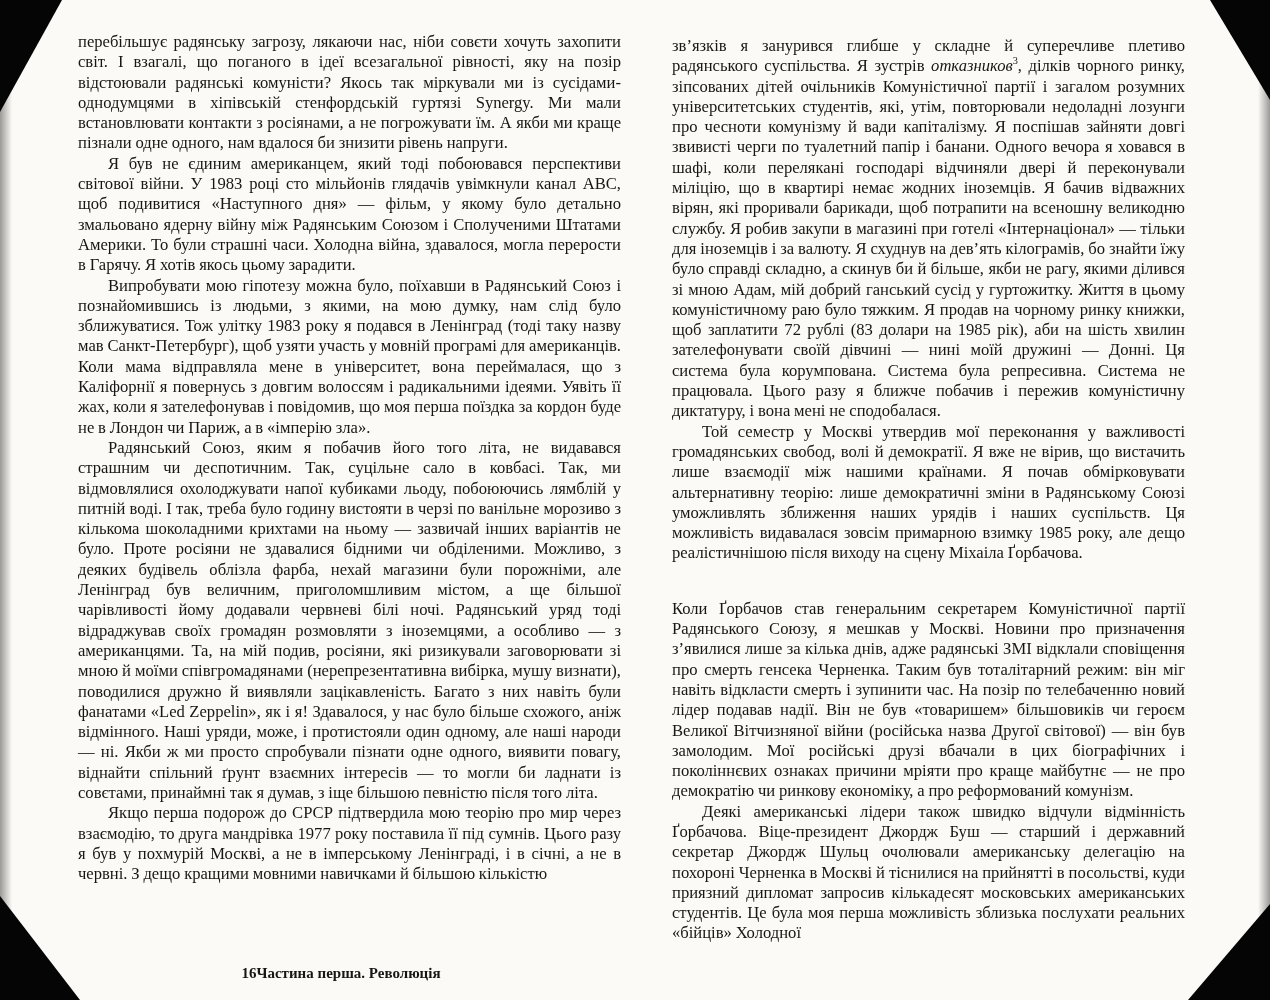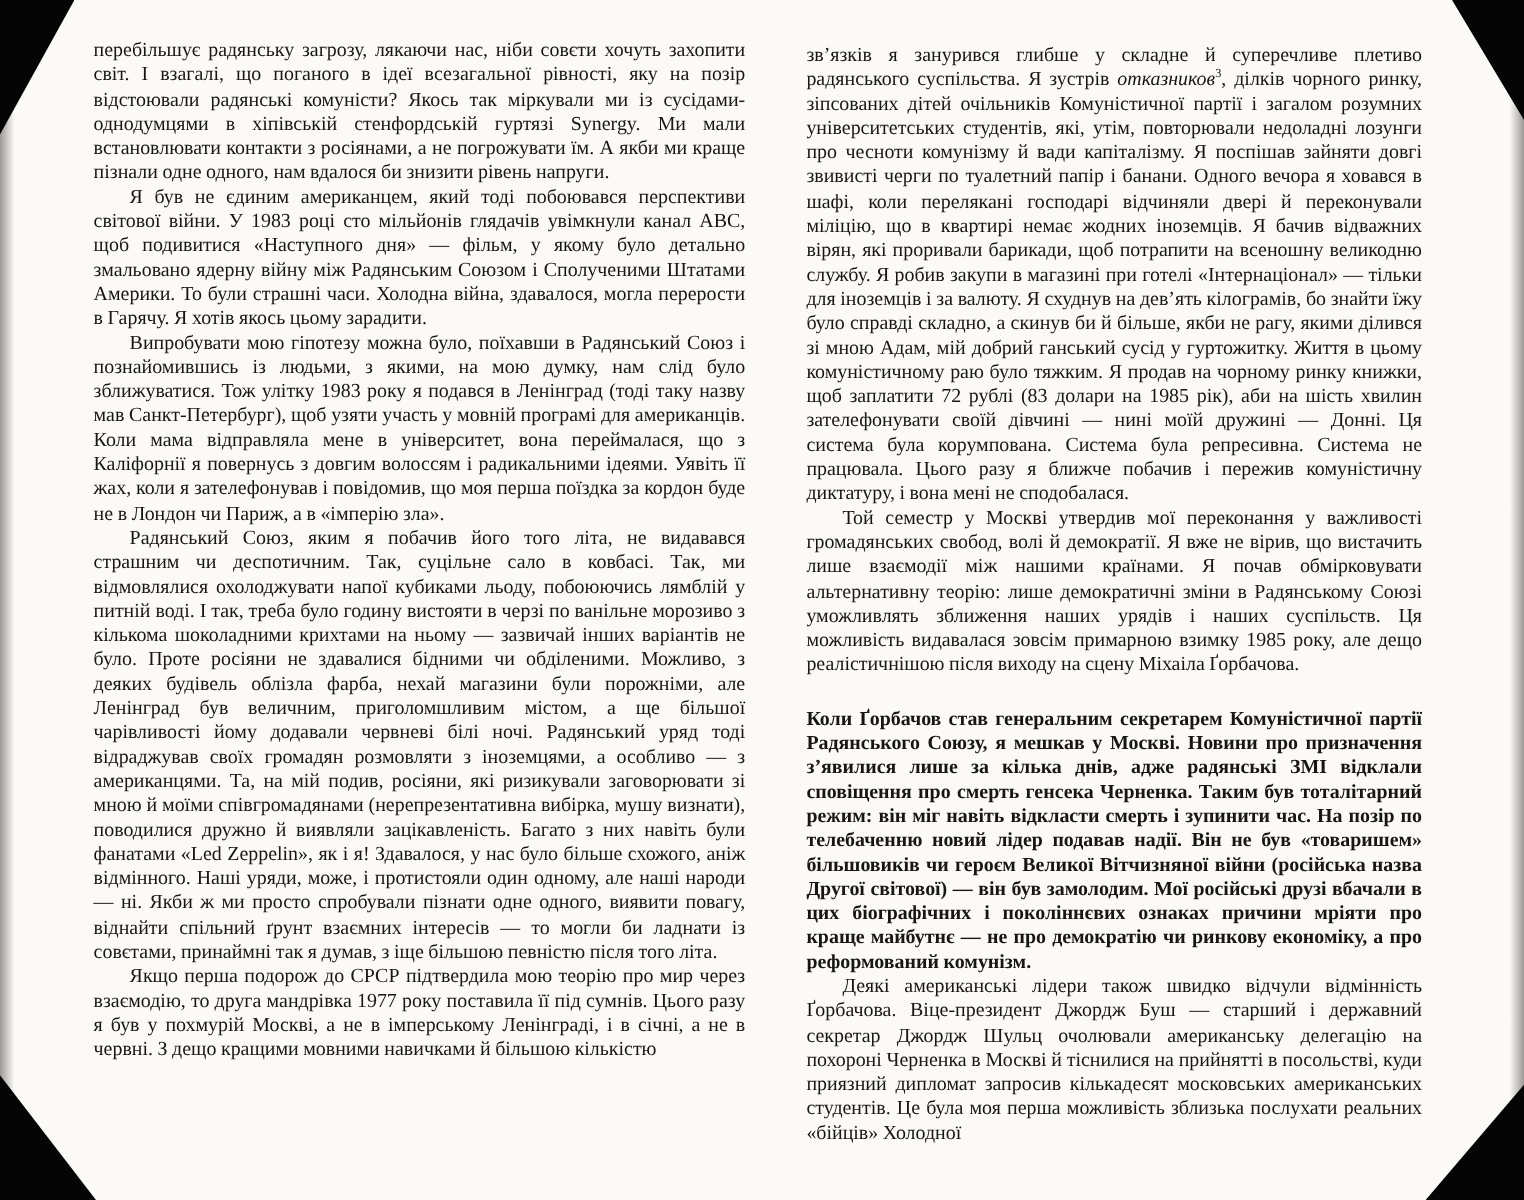--- a/index.html
+++ b/index.html
@@ -33,39 +33,40 @@
 
   .corner { position: absolute; background: #050505; z-index: 3; }
   .corner.tl { top: 0; left: 0;  width: 62px; height: 112px; clip-path: polygon(0 0, 100% 0, 0 100%); }
   .corner.tr { top: 0; right: 0; width: 60px; height: 100px; clip-path: polygon(0 0, 100% 0, 100% 100%); }
   .corner.bl { bottom: 0; left: 0;  width: 80px; height: 104px; clip-path: polygon(0 100%, 0 0, 100% 100%); }
   .corner.br { bottom: 0; right: 0; width: 82px; height: 96px;  clip-path: polygon(100% 0, 100% 100%, 0 100%); }
 
   .page {
     width: 635px;
     display: flex;
-    flex-direction: row;
+    flex-direction: column;
     position: relative;
     z-index: 1;
+    align-items: center;
   }
   .page.left  { padding: 32px 14px 12px 78px; }
   .page.right { padding: 36px 85px 12px 37px; }
 
   .text-block { flex: 1 1 auto; }
 
   .text-block p {
     margin: 0;
     font-size: 16.6px;
     line-height: 20.3px;
     text-align: justify;
     hyphens: auto;
     word-spacing: -0.02em;
   }
   .text-block p.indent { text-indent: 30px; }
-  .text-block p.section-start { margin-top: 25px; font-weight: bold; }
+  .text-block p.section-start { margin-top: 35px; }
 
   .text-block em { font-style: italic; }
   .text-block sup {
     font-size: 0.62em;
     vertical-align: super;
     line-height: 0;
   }
 
   .footer {
     flex: 0 0 auto;
@@ -92,20 +93,24 @@
   <div class="corner br"></div>
 
   <div class="page left">
     <div class="text-block">
       <p>перебільшує радянську загрозу, лякаючи нас, ніби совєти хочуть захопити світ. І взагалі, що поганого в ідеї всезагальної рівності, яку на позір відстоювали радянські комуністи? Якось так міркували ми із сусідами-однодумцями в хіпівській стенфордській гуртязі Synergy. Ми мали встановлювати контакти з росіянами, а не погрожувати їм. А якби ми краще пізнали одне одного, нам вдалося би знизити рівень напруги.</p>
       <p class="indent">Я був не єдиним американцем, який тоді побоювався перспективи світової війни. У 1983 році сто мільйонів глядачів увімкнули канал ABC, щоб подивитися «Наступного дня» — фільм, у якому було детально змальовано ядерну війну між Радянським Союзом і Сполученими Штатами Америки. То були страшні часи. Холодна війна, здавалося, могла перерости в Гарячу. Я хотів якось цьому зарадити.</p>
       <p class="indent">Випробувати мою гіпотезу можна було, поїхавши в Радянський Союз і познайомившись із людьми, з якими, на мою думку, нам слід було зближуватися. Тож улітку 1983 року я подався в Ленінград (тоді таку назву мав Санкт-Петербург), щоб узяти участь у мовній програмі для американців. Коли мама відправляла мене в університет, вона переймалася, що з Каліфорнії я повернусь з довгим волоссям і радикальними ідеями. Уявіть її жах, коли я зателефонував і повідомив, що моя перша поїздка за кордон буде не в Лондон чи Париж, а в «імперію зла».</p>
       <p class="indent">Радянський Союз, яким я побачив його того літа, не видавався страшним чи деспотичним. Так, суцільне сало в ковбасі. Так, ми відмовлялися охолоджувати напої кубиками льоду, побоюючись лямблій у питній воді. І так, треба було годину вистояти в черзі по ванільне морозиво з кількома шоколадними крихтами на ньому — зазвичай інших варіантів не було. Проте росіяни не здавалися бідними чи обділеними. Можливо, з деяких будівель облізла фарба, нехай магазини були порожніми, але Ленінград був величним, приголомшливим містом, а ще більшої чарівливості йому додавали червневі білі ночі. Радянський уряд тоді відраджував своїх громадян розмовляти з іноземцями, а особливо — з американцями. Та, на мій подив, росіяни, які ризикували заговорювати зі мною й моїми співгромадянами (нерепрезентативна вибірка, мушу визнати), поводилися дружно й виявляли зацікавленість. Багато з них навіть були фанатами «Led Zeppelin», як і я! Здавалося, у нас було більше схожого, аніж відмінного. Наші уряди, може, і протистояли один одному, але наші народи — ні. Якби ж ми просто спробували пізнати одне одного, виявити повагу, віднайти спільний ґрунт взаємних інтересів — то могли би ладнати із совєтами, принаймні так я думав, з іще більшою певністю після того літа.</p>
       <p class="indent">Якщо перша подорож до СРСР підтвердила мою теорію про мир через взаємодію, то друга мандрівка 1977 року поставила її під сумнів. Цього разу я був у похмурій Москві, а не в імперському Ленінграді, і в січні, а не в червні. З дещо кращими мовними навичками й більшою кількістю</p>
     </div>
+    <div class="footer">
+      <span class="pagenum">16</span>
+      <span class="running">Частина перша. Революція</span>
+    </div>
   </div>
 
   <div class="page right">
     <div class="text-block">
       <p><span>зв’язків я занурився глибше у складне й суперечливе плетиво радянського суспільства. Я зустрів </span><em>отказников</em><sup>3</sup><span>, ділків чорного ринку, зіпсованих дітей очільників Комуністичної партії і загалом розумних університетських студентів, які, утім, повторювали недоладні лозунги про чесноти комунізму й вади капіталізму. Я поспішав зайняти довгі звивисті черги по туалетний папір і банани. Одного вечора я ховався в шафі, коли перелякані господарі відчиняли двері й переконували міліцію, що в квартирі немає жодних іноземців. Я бачив відважних вірян, які проривали барикади, щоб потрапити на всеношну великодню службу. Я робив закупи в магазині при готелі «Інтернаціонал» — тільки для іноземців і за валюту. Я схуднув на дев’ять кілограмів, бо знайти їжу було справді складно, а скинув би й більше, якби не рагу, якими ділився зі мною Адам, мій добрий ганський сусід у гуртожитку. Життя в цьому комуністичному раю було тяжким. Я продав на чорному ринку книжки, щоб заплатити 72 рублі (83 долари на 1985 рік), аби на шість хвилин зателефонувати своїй дівчині — нині моїй дружині — Донні. Ця система була корумпована. Система була репресивна. Система не працювала. Цього разу я ближче побачив і пережив комуністичну диктатуру, і вона мені не сподобалася.</span></p>
       <p class="indent">Той семестр у Москві утвердив мої переконання у важливості громадянських свобод, волі й демократії. Я вже не вірив, що вистачить лише взаємодії між нашими країнами. Я почав обмірковувати альтернативну теорію: лише демократичні зміни в Радянському Союзі уможливлять зближення наших урядів і наших суспільств. Ця можливість видавалася зовсім примарною взимку 1985 року, але дещо реалістичнішою після виходу на сцену Міхаіла Ґорбачова.</p>
       <p class="section-start">Коли Ґорбачов став генеральним секретарем Комуністичної партії Радянського Союзу, я мешкав у Москві. Новини про призначення з’явилися лише за кілька днів, адже радянські ЗМІ відклали сповіщення про смерть генсека Черненка. Таким був тоталітарний режим: він міг навіть відкласти смерть і зупинити час. На позір по телебаченню новий лідер подавав надії. Він не був «товаришем» більшовиків чи героєм Великої Вітчизняної війни (російська назва Другої світової) — він був замолодим. Мої російські друзі вбачали в цих біографічних і поколіннєвих ознаках причини мріяти про краще майбутнє — не про демократію чи ринкову економіку, а про реформований комунізм.</p>
       <p class="indent">Деякі американські лідери також швидко відчули відмінність Ґорбачова. Віце-президент Джордж Буш — старший і державний секретар Джордж Шульц очолювали американську делегацію на похороні Черненка в Москві й тіснилися на прийнятті в посольстві, куди приязний дипломат запросив кількадесят московських американських студентів. Це була моя перша можливість зблизька послухати реальних «бійців» Холодної</p>
     </div>
   </div>

